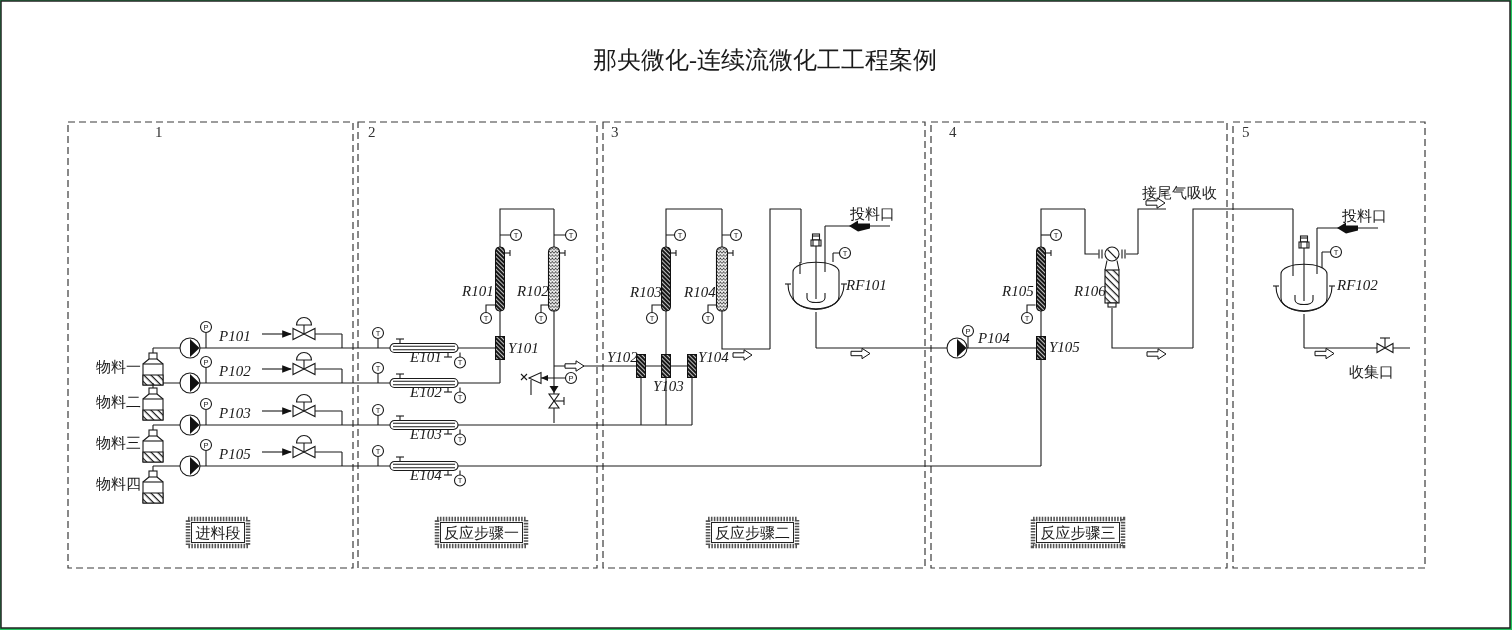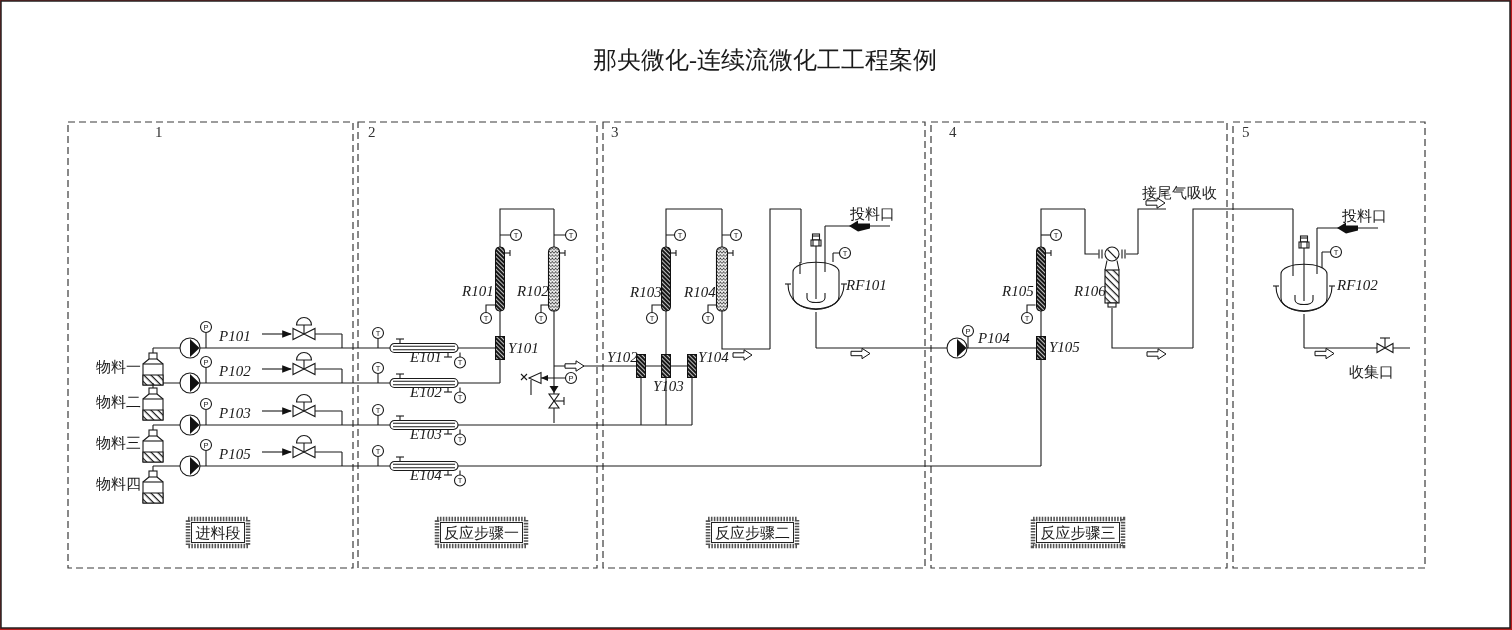--- a/index.html
+++ b/index.html
@@ -1,16 +1,16 @@
 <!DOCTYPE html>
 <html><head>
 <meta charset="utf-8">
 <style>
   html,body{margin:0;padding:0;background:#fff;}
-  .stage{width:1512px;height:630px;position:relative;background:#b91c1c;font-family:"Liberation Serif",serif;}
+  .stage{width:1512px;height:630px;position:relative;background:#22c55e;font-family:"Liberation Serif",serif;}
   svg{display:block;}
   .pl{stroke:#1a1a1a;stroke-width:1.1;fill:none;}
   .sym{stroke:#1a1a1a;stroke-width:1.1;fill:#fff;}
   .secbox{fill:none;stroke:#3a3a3a;stroke-width:1.2;stroke-dasharray:7 4;}
   .ttl{font:24px "Liberation Serif",serif;fill:#1a1a1a;}
   .lbl{font:italic 15px "Liberation Serif",serif;fill:#1a1a1a;}
   .cn{font:15px "Liberation Serif",serif;fill:#1a1a1a;}
   .num{font:15px "Liberation Serif",serif;fill:#333;}
   .gl{font:7.5px "Liberation Sans",sans-serif;fill:#1a1a1a;text-anchor:middle;}
   .tagtxt{font:15px "Liberation Serif",serif;fill:#1a1a1a;text-anchor:middle;}

